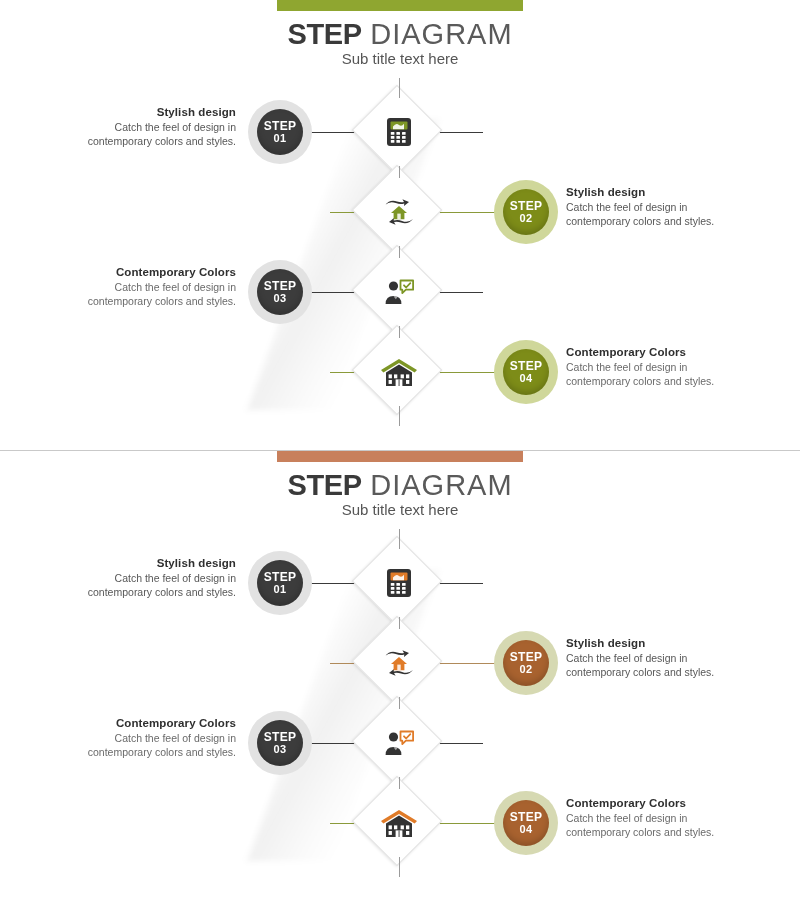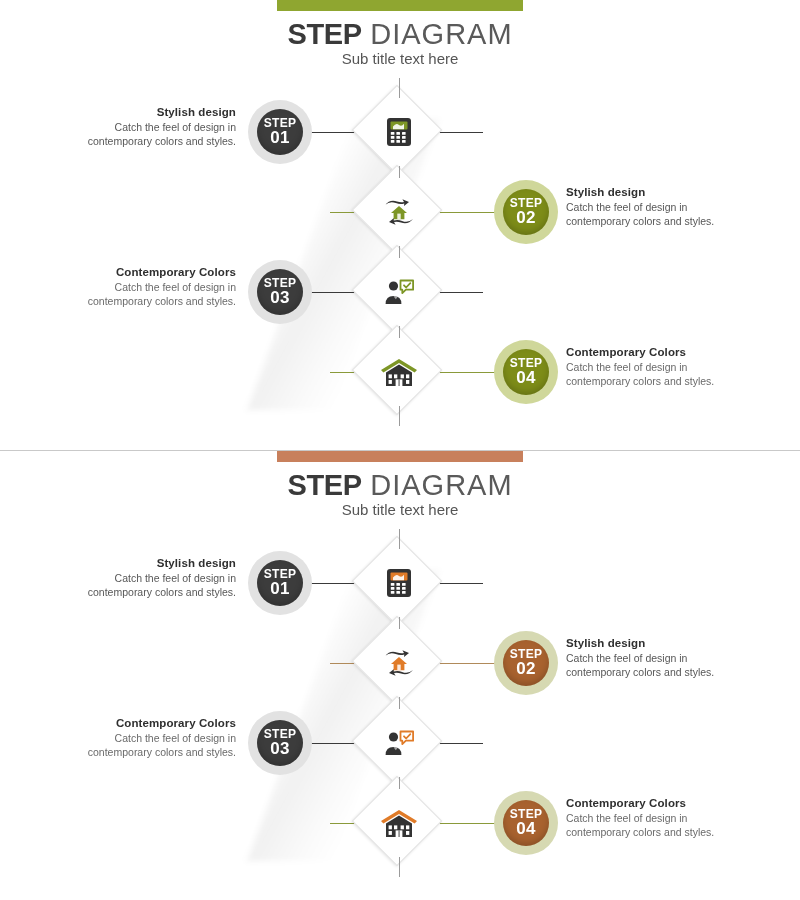--- a/index.html
+++ b/index.html
@@ -144,21 +144,21 @@
     line-height: 1.02;
     font-family: "Liberation Sans Narrow", "Liberation Sans", sans-serif;
     box-shadow: inset 0 -3px 6px rgba(0,0,0,.18);
   }
   .step-circle .s-word {
     font-size: 12px;
     font-weight: bold;
     letter-spacing: .3px;
   }
   .step-circle .s-num {
-    font-size: 17px;
+    font-size: 11px;
     font-weight: bold;
     letter-spacing: .3px;
   }
 
   
   .txt {
     position: absolute;
     width: 150px;
   }
   .txt h4 {

